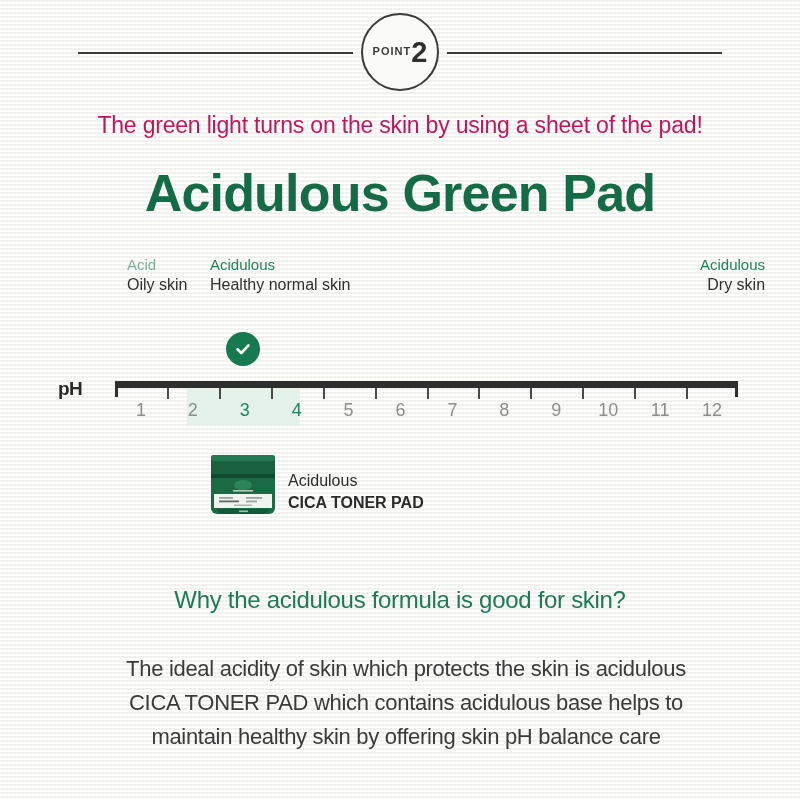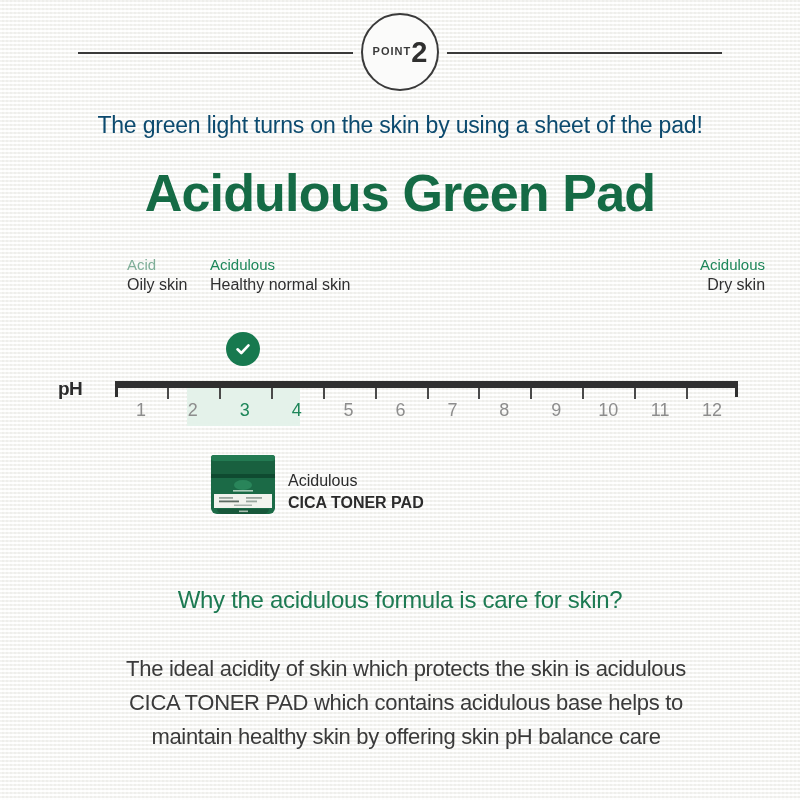--- a/index.html
+++ b/index.html
@@ -76,21 +76,21 @@
   }
 
   
   .subtitle {
     position: absolute;
     top: 112px;
     left: 0;
     width: 800px;
     text-align: center;
     font-size: 23px;
-    color: #0c4a6e;
+    color: #be185d;
     letter-spacing: -0.2px;
   }
   .main-title {
     position: absolute;
     top: 163px;
     left: 0;
     width: 800px;
     text-align: center;
     font-size: 52px;
     font-weight: bold;
@@ -342,20 +342,20 @@
         <path d="M11 57 h52 a6 6 0 0 1 -6 5 h-40 a6 6 0 0 1 -6 -5 z" fill="#17573a"></path>
         <rect x="33" y="58.5" width="9" height="1.6" fill="#cfd8d1" opacity="0.8"></rect>
       </svg>
     </div>
     <div class="product-caption">
       <div class="caption-line">Acidulous</div>
       <div class="caption-line bold">CICA TONER PAD</div>
     </div>
   </div>
 
-  <div class="question">Why the acidulous formula is care for skin?</div>
+  <div class="question">Why the acidulous formula is good for skin?</div>
   <div class="body-copy">
     <div class="body-line">The ideal acidity of skin which protects the skin is acidulous</div>
     <div class="body-line">CICA TONER PAD which contains acidulous base helps to</div>
     <div class="body-line">maintain healthy skin by offering skin pH balance care</div>
   </div>
 
 </div>
 
 </body></html>

